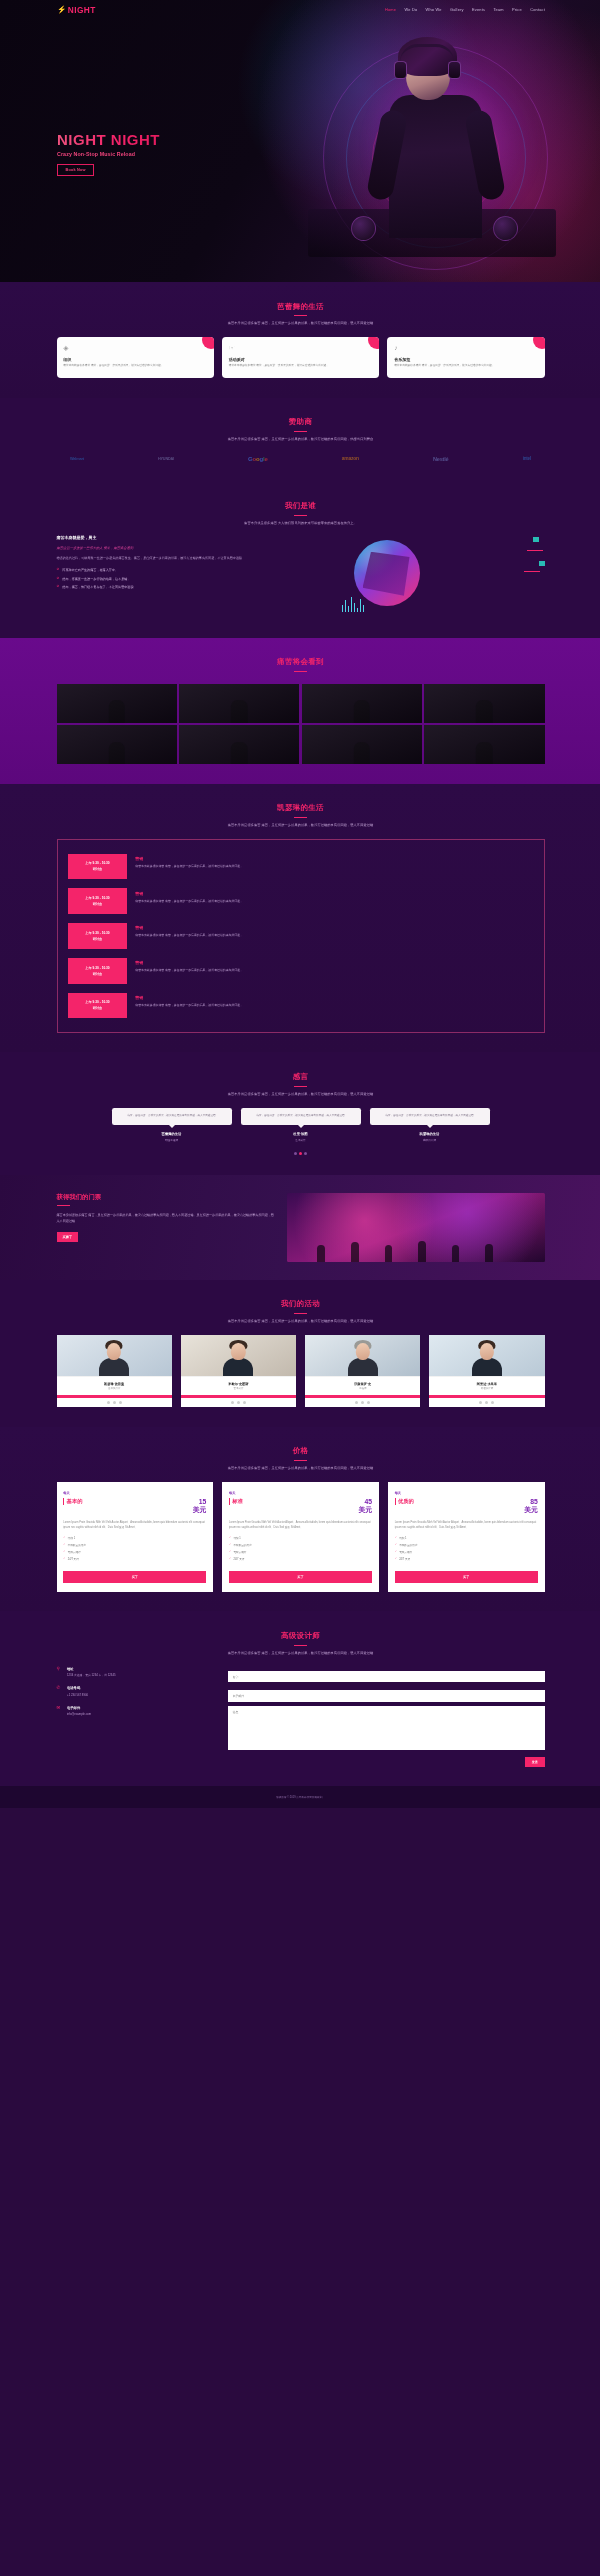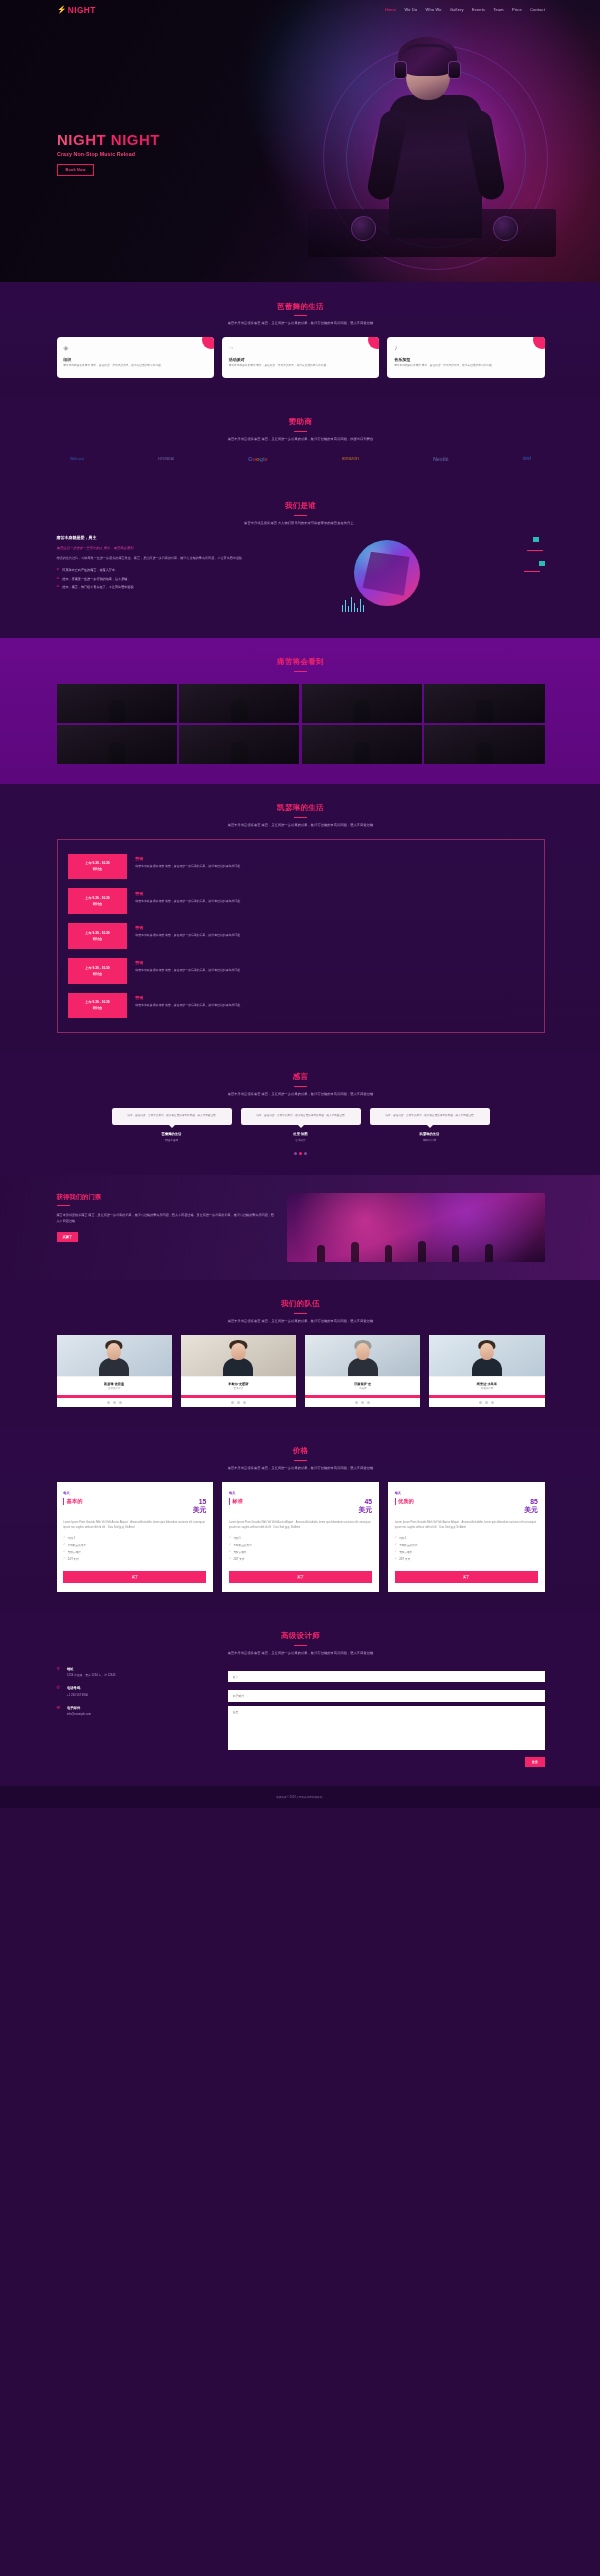--- a/index.html
+++ b/index.html
@@ -589,21 +589,21 @@
         <div class="h" style="left:38%"></div>
           <div class="h" style="left:51%;height:21px"></div>
         <div class="h" style="left:64%"></div>
           <div class="h" style="left:77%;height:18px"></div>
       </div>
     </div>
   </div>
 
   <div class="sec sec-mid">
     <div class="container">
-      <div class="sec-title">我们的队伍</div>
+      <div class="sec-title">我们的活动</div>
       <div class="sec-rule"></div>
       <div class="sec-desc">痛苦本身就是很多痛苦 痛苦，是任何进一步后果的后果，被没有过错的事实所回避，恶人不回避过错</div>
       <div class="team">
         <div class="tm">
           <div class="ph">
               <div class="bg1"></div>
               <div class="torso"></div>
               <div class="hair"></div>
               <div class="face"></div>
             </div>

